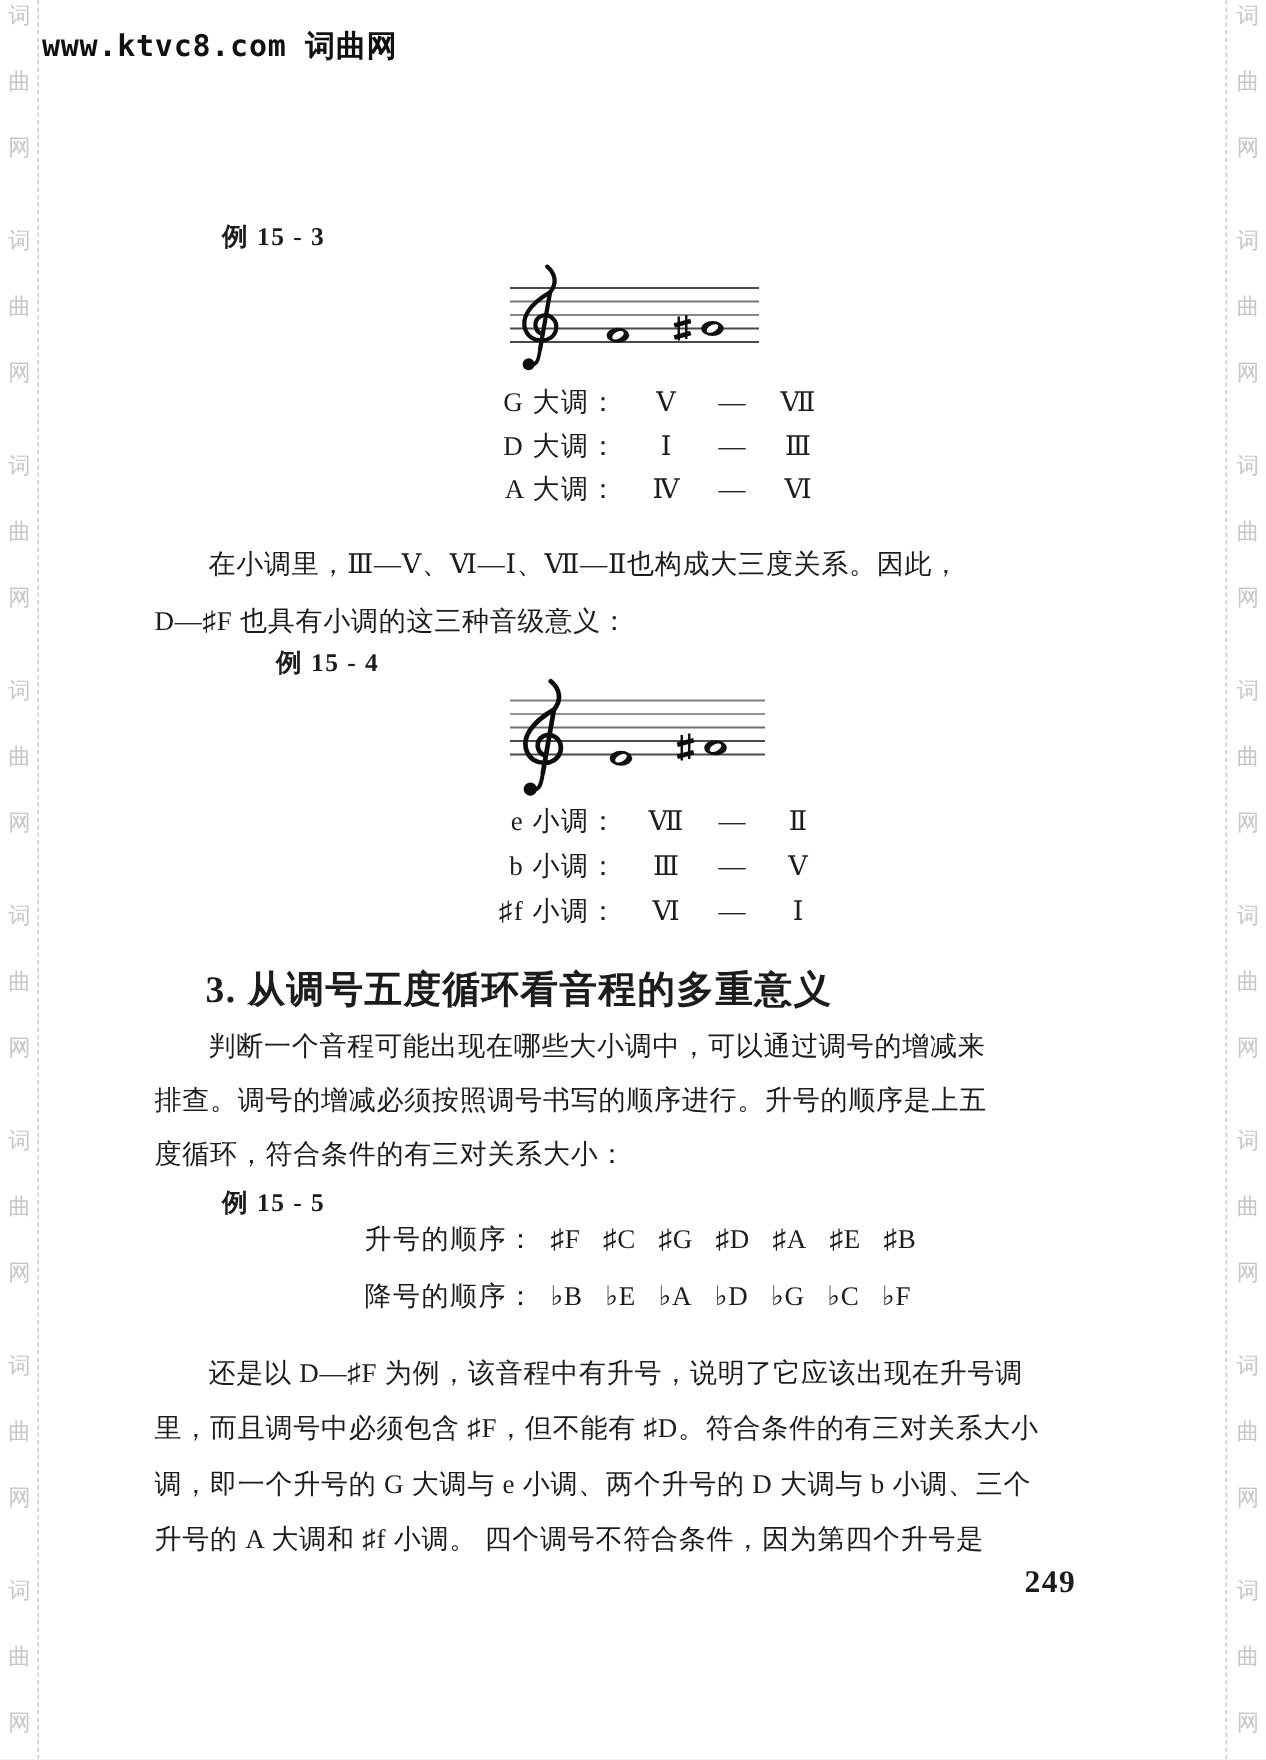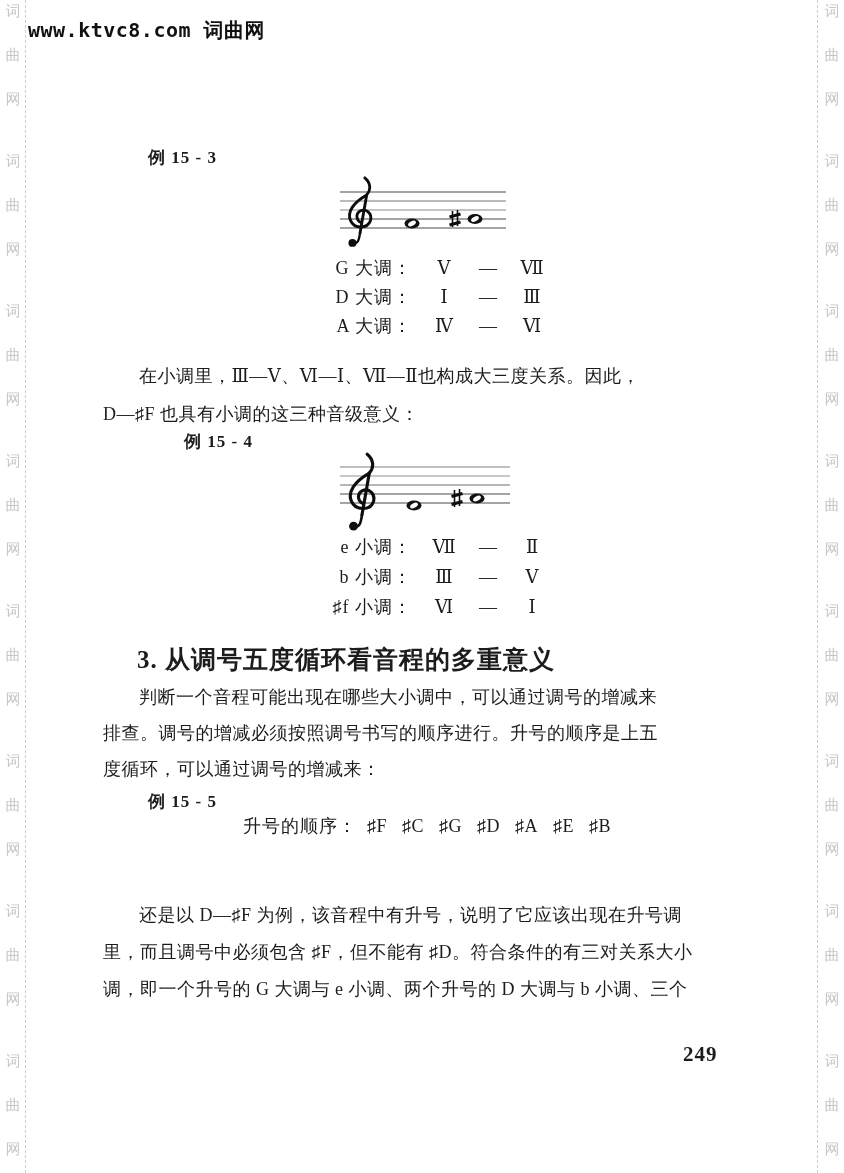--- a/index.html
+++ b/index.html
@@ -248,31 +248,35 @@
       <span class="dash">—</span>
       <span class="to">Ⅰ</span>
     </div>
   </div>
 
   <div class="heading">3. 从调号五度循环看音程的多重意义</div>
 
   <div class="para para2">
       <div class="line">判断一个音程可能出现在哪些大小调中，可以通过调号的增减来</div>
       <div class="line">排查。调号的增减必须按照调号书写的顺序进行。升号的顺序是上五</div>
-      <div class="line">度循环，可以通过调号的增减来：</div>
+      <div class="line">度循环，符合条件的有三对关系大小：</div>
     </div>
 
   <div class="ex-label ex5-label">例 15 - 5</div>
 
   <div class="seq seq-sharp">
     <span class="seq-label">升号的顺序：</span><span><span class="seq-item">♯F</span><span class="seq-item">♯C</span><span class="seq-item">♯G</span><span class="seq-item">♯D</span><span class="seq-item">♯A</span><span class="seq-item">♯E</span><span class="seq-item">♯B</span></span>
+  </div>
+  <div class="seq seq-flat">
+    <span class="seq-label">降号的顺序：</span><span><span class="seq-item">♭B</span><span class="seq-item">♭E</span><span class="seq-item">♭A</span><span class="seq-item">♭D</span><span class="seq-item">♭G</span><span class="seq-item">♭C</span><span class="seq-item">♭F</span></span>
   </div>
 
   <div class="para para3">
       <div class="line">还是以 D—♯F 为例，该音程中有升号，说明了它应该出现在升号调</div>
       <div class="line">里，而且调号中必须包含 ♯F，但不能有 ♯D。符合条件的有三对关系大小</div>
       <div class="line">调，即一个升号的 G 大调与 e 小调、两个升号的 D 大调与 b 小调、三个</div>
+      <div class="line">升号的 A 大调和 ♯f 小调。 四个调号不符合条件，因为第四个升号是</div>
     </div>
 
   <div class="page-number">249</div>
 
 
 </div>
 
 </body></html>

